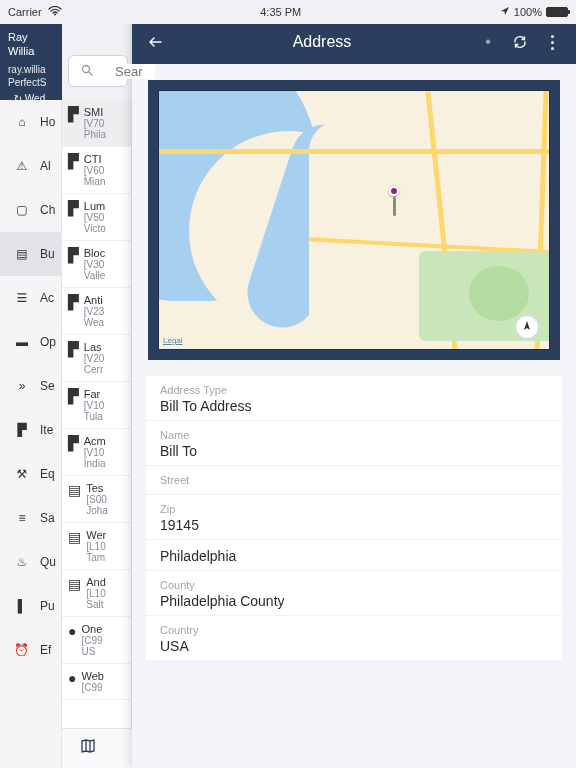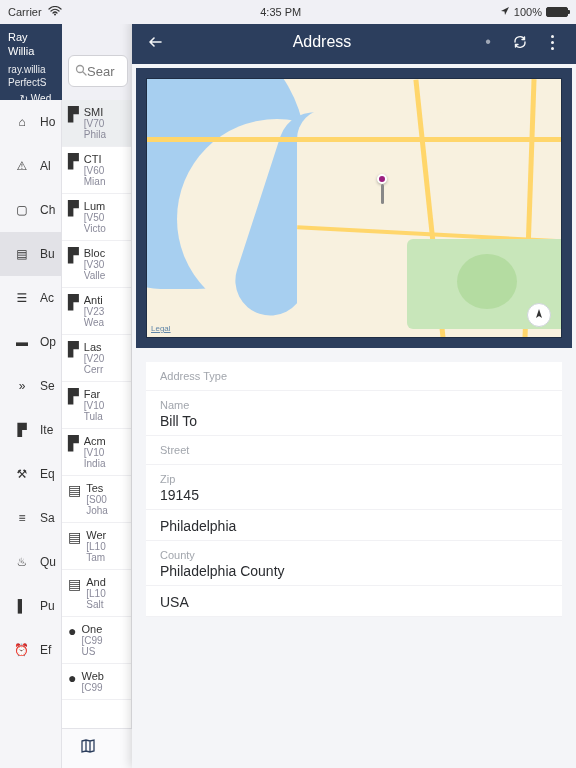--- a/index.html
+++ b/index.html
@@ -7,30 +7,30 @@
 
 .status-bar { position: absolute; top: 0; left: 0; right: 0; height: 20px; background: #f0f0f5; font-size: 11px; color: #333; display: flex; align-items: center; padding: 12px 8px; z-index: 100; }
 .status-left { flex: 0 0 auto; }
 .status-center { flex: 1; text-align: center; }
 .status-right { flex: 0 0 auto; display: flex; align-items: center; gap: 4px; }
 .battery { display: inline-block; width: 22px; height: 10px; border: 1px solid #333; border-radius: 2px; position: relative; background: #333; }
 .battery::after { content: ''; position: absolute; right: -3px; top: 2px; width: 2px; height: 4px; background: #333; border-radius: 0 1px 1px 0; }
 
 
 .sidebar-dark { position: absolute; top: 20px; left: 0; width: 62px; bottom: 0; background: #2c3e5d; color: #fff; overflow: hidden; font-size: 11px; }
-.sidebar-dark .user { padding: 10px 8px 8px 8px; line-height: 1.3; }
+.sidebar-dark .user { padding: 10px 14px 8px 8px; line-height: 1.3; }
 .sidebar-dark .user .name { font-weight: 500; }
 .sidebar-dark .user .email { opacity: .9; font-size: 10px; margin-top: 4px;}
 .sidebar-dark .user .tenant { opacity: .9; font-size: 10px; }
 .sidebar-dark .user .sync { opacity: .95; font-size: 10px; margin-top: 3px; text-align: right; }
 
 .nav-col { position: absolute; top: 100px; left: 0; width: 62px; bottom: 0; background: #f5f5f8; border-right: 1px solid #e2e2e7; }
 .nav-item { display: flex; align-items: center; height: 44px; padding-left: 14px; gap: 10px; font-size: 12px; color: #333; }
 .nav-item.active { background: #e2e2e7; }
-.search-box { position: absolute; top: 55px; left: 68px; width: 60px; height: 32px; background: #fff; border: 1px solid #d1d1d6; border-radius: 6px; display: flex; align-items: center; padding: 0 6px; gap: 0; font-size: 13px; color: #999; z-index: 2; }
+.search-box { position: absolute; top: 55px; left: 68px; width: 60px; height: 32px; background: #fff; border: 1px solid #d1d1d6; border-radius: 6px; display: flex; align-items: center; padding: 0 12px; gap: 22px; font-size: 13px; color: #999; z-index: 2; }
 .search-box input { border: none; width: 40px; font-size: 13px; outline: none; }
 
 .list-rows { position: absolute; top: 100px; left: 62px; width: 70px; bottom: 0; background: #fff; overflow: hidden; border-right: 1px solid #e6e6ea; }
 .row { border-bottom: 1px solid #efeff2; padding: 6px 4px 6px 6px; display: flex; gap: 5px; font-size: 11px; }
 .row.sel { background: #eceef0; }
 .row .ric { flex: 0 0 auto; color: #333; font-size: 14px; }
 .row .rt { overflow: hidden; }
 .row .rt .t1 { color: #333; font-weight: 500; }
 .row .rt .t2 { color: #8a8a9a; font-size: 10px; }
 .row .rt .t3 { color: #8a8a9a; font-size: 10px; }
@@ -39,21 +39,21 @@
 
 
 .detail { position: absolute; top: 20px; left: 132px; right: 0; bottom: 0; background: #f4f5f8; box-shadow: -2px 0 10px rgba(0,0,0,.15); }
 .detail-header { height: 44px; background: #2c3e5d; color: #fff; display: flex; align-items: center; padding: 0 14px; gap: 12px; }
 .detail-title { flex: 1; text-align: center; font-size: 16px; font-weight: 400; }
 .hicon { width: 20px; height: 20px; display: inline-flex; align-items: center; justify-content: center; color: #fff; opacity: .95; }
 .hicon.dim { opacity: .55; }
 .dots { display: inline-flex; flex-direction: column; gap: 3px; }
 .dots i { width: 3px; height: 3px; background: #fff; border-radius: 50%; }
 
-.map-wrap { margin: 4px; background: #2c3e5d; padding: 10px; }
+.map-wrap { margin: 16px; background: #2c3e5d; padding: 10px; }
 .map { height: 260px; background: #f8f1df; position: relative; overflow: hidden; border: 1px solid #1f2d44; }
 .river { position: absolute; background: #a7cff0; border-radius: 50%; }
 .road { position: absolute; background: #ffd66b; }
 .park { position: absolute; background: #c8e6ba; border-radius: 6px; }
 .pin { position: absolute; top: 95px; left: 230px; }
 .pin .dot { width: 10px; height: 10px; background: #9c1f7f; border-radius: 50%; border: 2px solid #fff; box-shadow: 0 1px 3px rgba(0,0,0,.3); }
 .pin .stem { width: 3px; height: 20px; background: #888; margin: 0 auto; border-radius: 2px; }
 .legal { position: absolute; bottom: 4px; left: 4px; font-size: 8px; color: #6186a8; text-decoration: underline; }
 .compass { position: absolute; bottom: 10px; right: 10px; width: 24px; height: 24px; background: #fff; border-radius: 50%; border: 1px solid #cfd4da; display: flex; align-items: center; justify-content: center; font-size: 14px; color: #333; }
 
@@ -323,36 +323,38 @@
         <svg width="14" height="14" viewBox="0 0 14 14">
             <path d="M7 1 L10 10 L7 8 L4 10 Z" fill="#333"></path>
           </svg>
       </span>
     </div>
   </div>
 
   <div class="fields" id="fields">
       <div class="field">
         <div class="lbl">Address Type</div>
+        <div class="val">Bill To Address</div>
       </div>
       <div class="field">
         <div class="lbl">Name</div>
         <div class="val">Bill To</div>
       </div>
       <div class="field">
         <div class="lbl">Street</div>
       </div>
       <div class="field">
         <div class="lbl">Zip</div>
         <div class="val">19145</div>
       </div>
       <div class="field">
         <div class="val">Philadelphia</div>
       </div>
       <div class="field">
         <div class="lbl">County</div>
         <div class="val">Philadelphia County</div>
       </div>
       <div class="field">
+        <div class="lbl">Country</div>
         <div class="val">USA</div>
       </div>
     </div>
 </div>
 
 </body></html>

